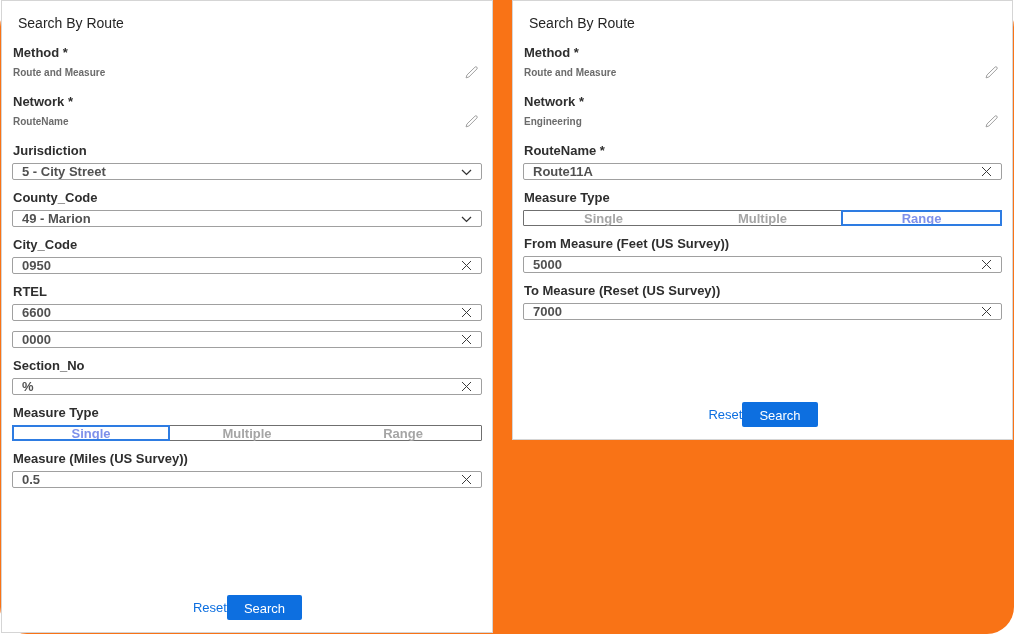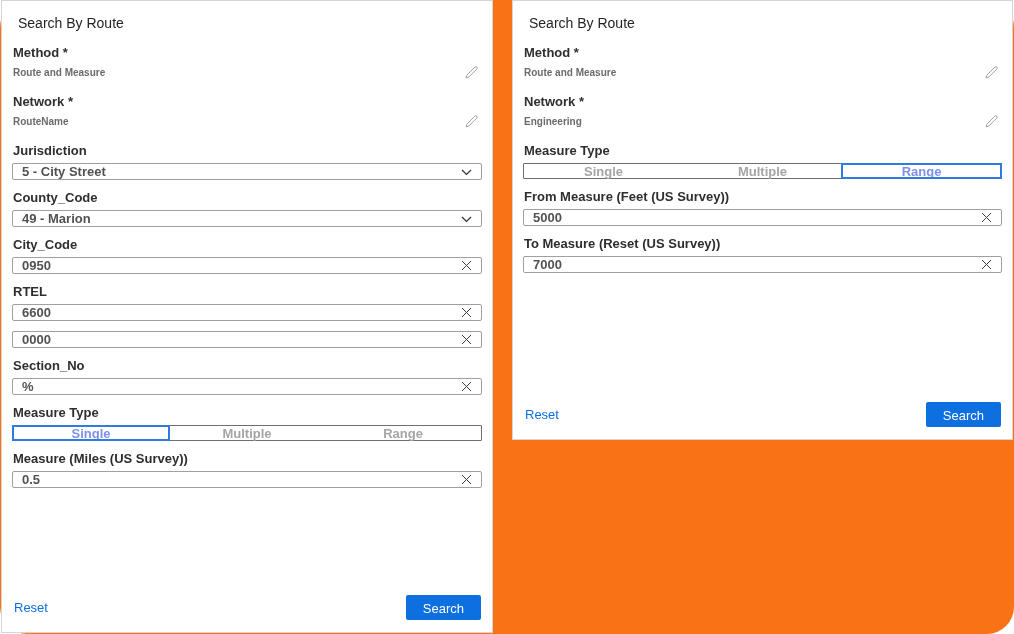--- a/index.html
+++ b/index.html
@@ -119,21 +119,21 @@
     color: #7e90ea;
     background: #ffffff;
     outline: 2px solid #2e7ce2;
     outline-offset: -1px;
     z-index: 2;
   }
 
   .footer {
     margin-top: auto;
     display: flex;
-    justify-content: space-between;
+    justify-content: center;
     align-items: center;
     padding: 0 1px 2px 2px;
   }
   .reset-link {
     font-size: 13px;
     color: #0d6fe0;
     text-decoration: none;
     cursor: pointer;
   }
   .search-btn {
@@ -298,20 +298,31 @@
       <div class="ro-row">
         <span class="ro-value">Engineering</span>
         <button class="icon-btn">
           <svg width="15" height="15" viewBox="0 0 16 16">
               <path d="M11.7 2.3a1.4 1.4 0 0 1 2 2L5.2 12.8l-3 .9.9-3z" fill="none" stroke="#9a9a9a" stroke-width="1"></path>
             </svg>
         </button>
       </div>
     </div>
 
+    <div class="field">
+      <div class="f-label">RouteName *</div>
+      <div class="box input-box">
+        <input class="text-input" type="text" value="Route11A" style="">
+        <button class="clear-btn">
+          <svg width="11" height="11" viewBox="0 0 11 11">
+              <path d="M1 1l9 9M10 1l-9 9" stroke="#3c3c3c" stroke-width="1"></path>
+            </svg>
+        </button>
+      </div>
+    </div>
 
     <div class="field">
       <div class="f-label">Measure Type</div>
       <div class="segmented">
         <div class="segment">Single</div>
         <div class="segment">Multiple</div>
         <div class="segment selected">Range</div>
       </div>
     </div>
 

